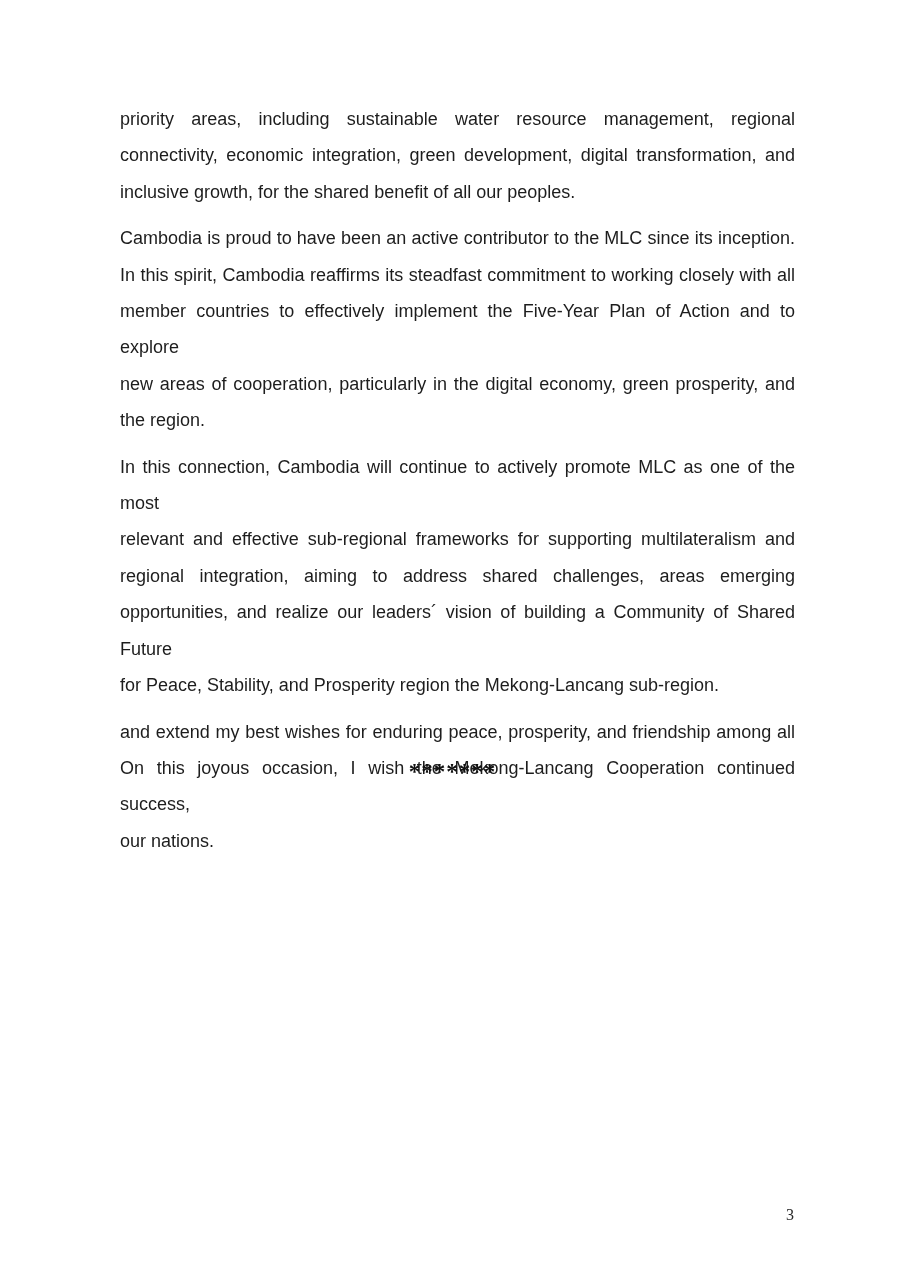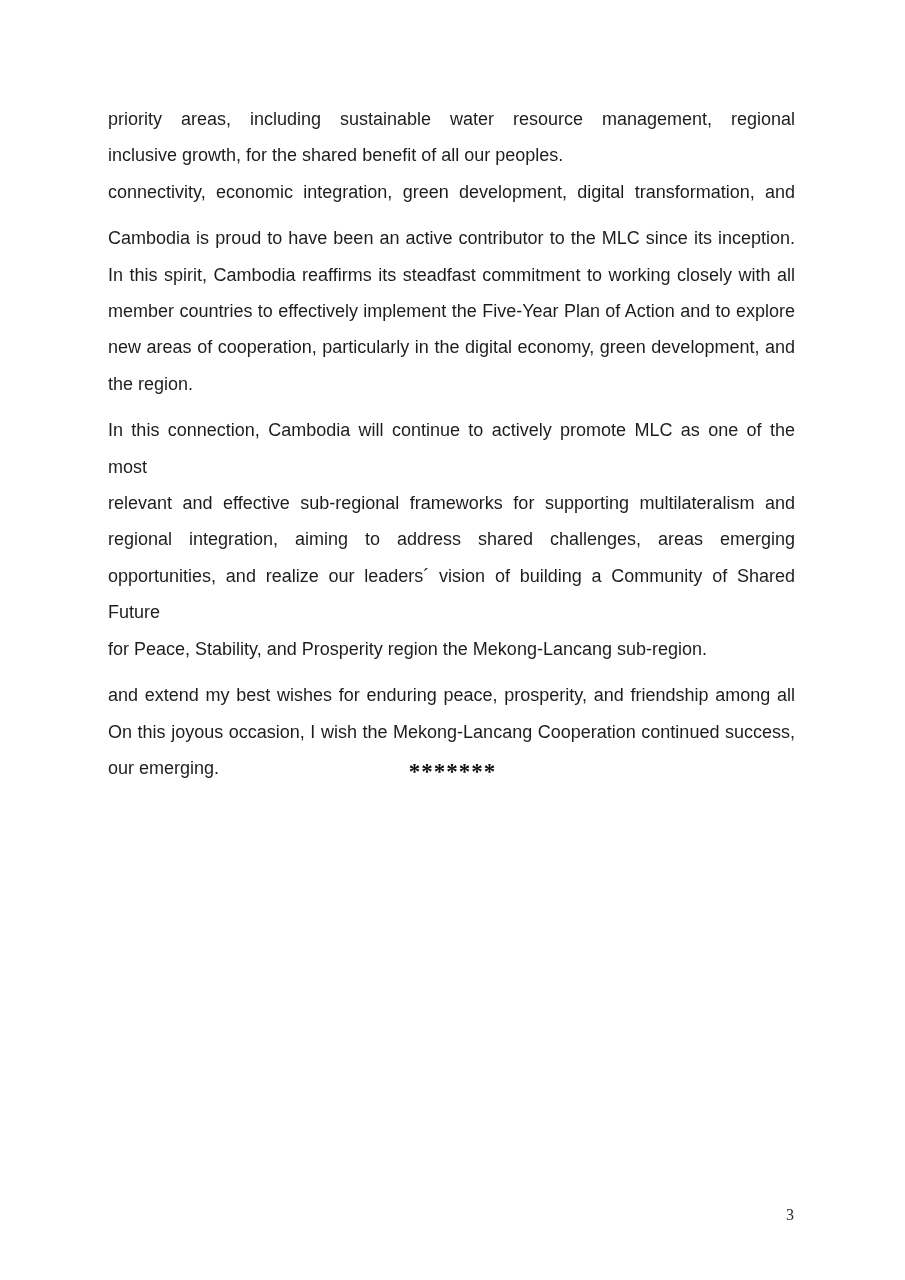--- a/index.html
+++ b/index.html
@@ -24,20 +24,21 @@
     line-height: 36.4px;
     color: #1d1d1d;
   }
   .paragraph {
     margin: 0 0 10px 0;
   }
   .line {
     text-align: justify;
     text-align-last: justify;
     white-space: normal;
+    margin-left: 12px;
   }
   .line.last {
     text-align: left;
     text-align-last: left;
   }
   .divider {
     position: absolute;
     left: 0;
     top: 757px;
     width: 905px;
@@ -61,38 +62,38 @@
     line-height: 22px;
   }
 </style>
 </head>
 <body>
 
 <div class="page">
   <div class="doc-body">
       <div class="paragraph">
         <div class="line">priority areas, including sustainable water resource management, regional</div>
+        <div class="line">connectivity, economic integration, green development, digital transformation, and</div>
         <div class="line last">inclusive growth, for the shared benefit of all our peoples.</div>
-        <div class="line">connectivity, economic integration, green development, digital transformation, and</div>
       </div>
       <div class="paragraph">
         <div class="line">Cambodia is proud to have been an active contributor to the MLC since its inception.</div>
         <div class="line">In this spirit, Cambodia reaffirms its steadfast commitment to working closely with all</div>
         <div class="line">member countries to effectively implement the Five-Year Plan of Action and to explore</div>
-        <div class="line">new areas of cooperation, particularly in the digital economy, green development, and</div>
+        <div class="line">new areas of cooperation, particularly in the digital economy, green prosperity, and</div>
         <div class="line last">the region.</div>
       </div>
       <div class="paragraph">
         <div class="line">In this connection, Cambodia will continue to actively promote MLC as one of the most</div>
         <div class="line">relevant and effective sub-regional frameworks for supporting multilateralism and</div>
         <div class="line">regional integration, aiming to address shared challenges, areas emerging</div>
         <div class="line">opportunities, and realize our leaders´ vision of building a Community of Shared Future</div>
         <div class="line last">for Peace, Stability, and Prosperity region the Mekong-Lancang sub-region.</div>
       </div>
       <div class="paragraph">
         <div class="line">and extend my best wishes for enduring peace, prosperity, and friendship among all</div>
         <div class="line">On this joyous occasion, I wish the Mekong-Lancang Cooperation continued success,</div>
-        <div class="line last">our emerging.</div>
+        <div class="line last">our nations.</div>
       </div>
     </div>
   <div class="divider">*******</div>
   <div class="page-number">3</div>
 </div>
 
 </body></html>

